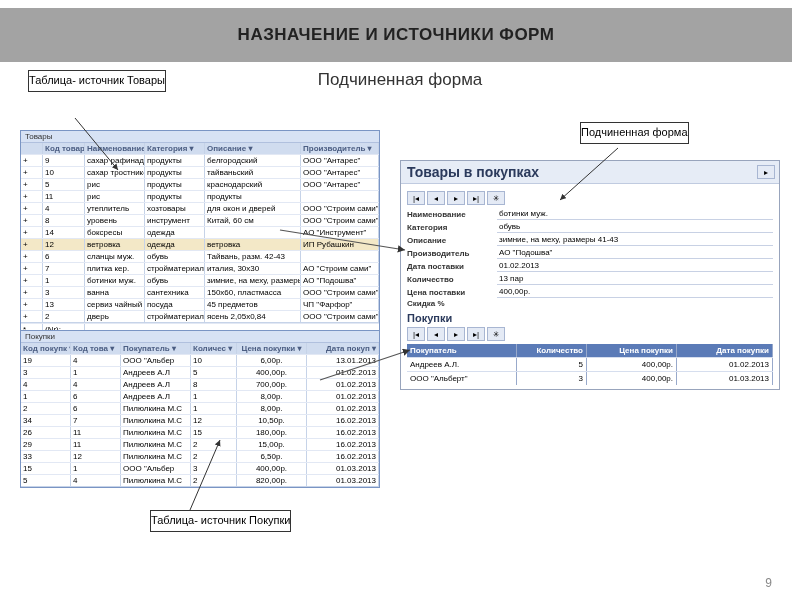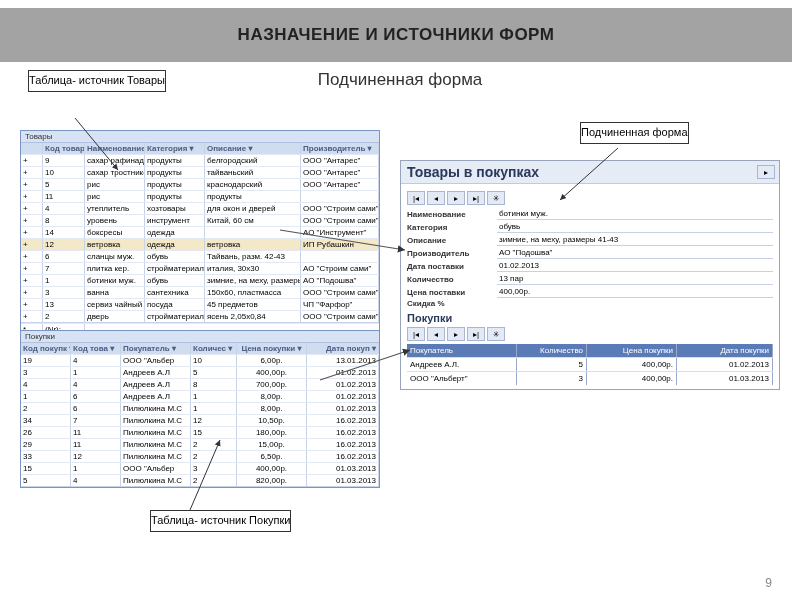--- a/index.html
+++ b/index.html
@@ -28,21 +28,21 @@
   .subform{position:absolute;top:160px;left:400px;width:380px;border:1px solid #98a4bc;background:#fff;font-size:9px}
   .sf-title{background:#e6ecf6;border-bottom:1px solid #c0cbe0;padding:3px 6px;font-weight:bold;font-size:14px;color:#2b3a5c}
   .sf-body{padding:4px 6px}
   .sf-row{display:flex;align-items:center;margin:1px 0}
   .sf-row .lbl{width:90px;color:#333;font-weight:bold;font-size:8px}
   .sf-row .val{flex:1;border-bottom:1px solid #c8d1e4;padding:1px 2px;font-size:8px}
   .sf-sub{font-weight:bold;font-size:11px;color:#2b3a5c;margin:4px 0 2px 0}
   .nav{display:flex;gap:2px;margin:3px 0}
   .nav button{width:18px;height:14px;font-size:8px;background:#e4eaf5;border:1px solid #a8b6d2;cursor:pointer}
   .sf-exit{position:absolute;top:4px;right:4px;width:18px;height:14px;font-size:8px;background:#e4eaf5;border:1px solid #a8b6d2}
-  .sf-grid-head{display:flex;background:#5b7bb7;color:#fff;font-size:8px;font-weight:normal}
+  .sf-grid-head{display:flex;background:#5b7bb7;color:#fff;font-size:8px;font-weight:bold}
   .sf-grid-head>div,.sf-grid-row>div{padding:2px 3px;border-right:1px solid #98a9cb}
   .sf-grid-row{display:flex;font-size:8px;border-top:1px solid #d6deee}
   .sf-grid .g0{width:110px}.sf-grid .g1{width:70px;text-align:right}.sf-grid .g2{width:90px;text-align:right}.sf-grid .g3{flex:1;text-align:right}
   .pagenum{position:absolute;bottom:10px;right:28px;font-size:12px;color:#888}
   svg.arrows{position:absolute;top:0;left:0;pointer-events:none}
 </style>
 </head>
 <body>
 
 <div class="banner">

